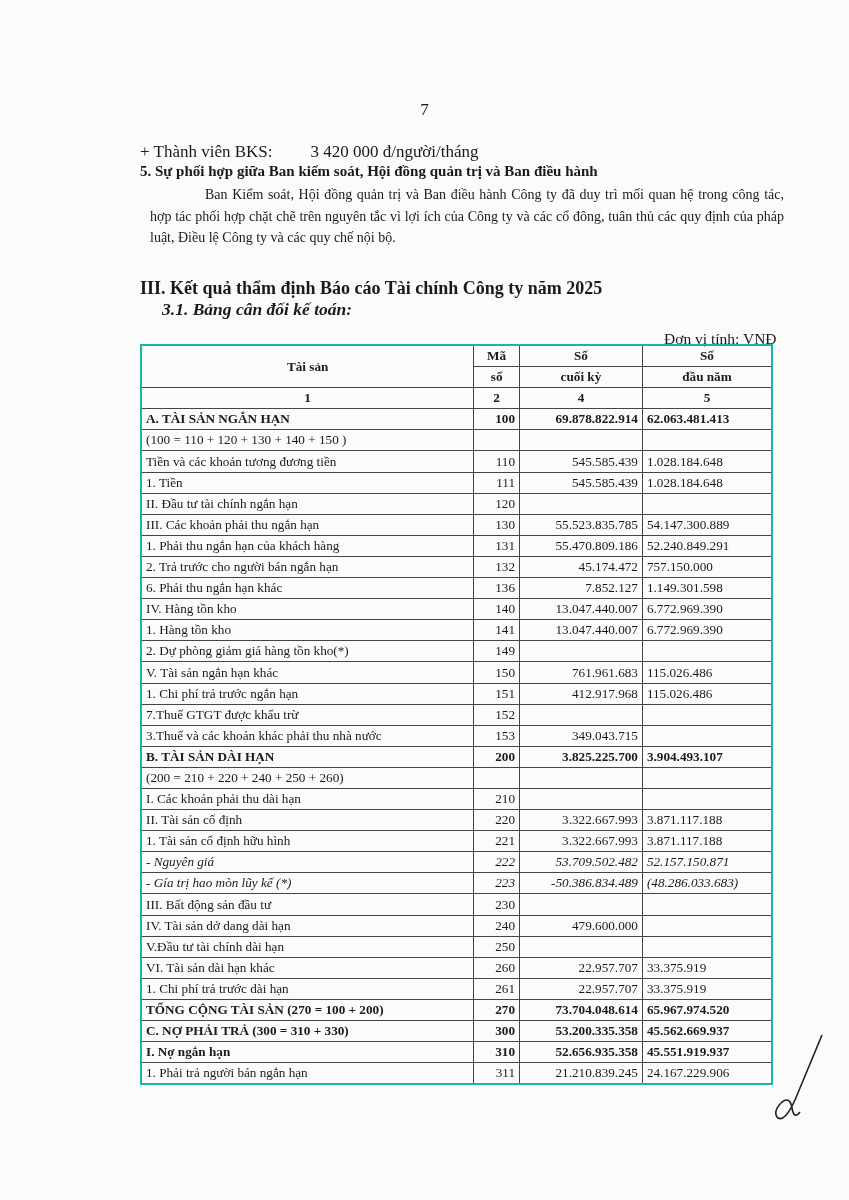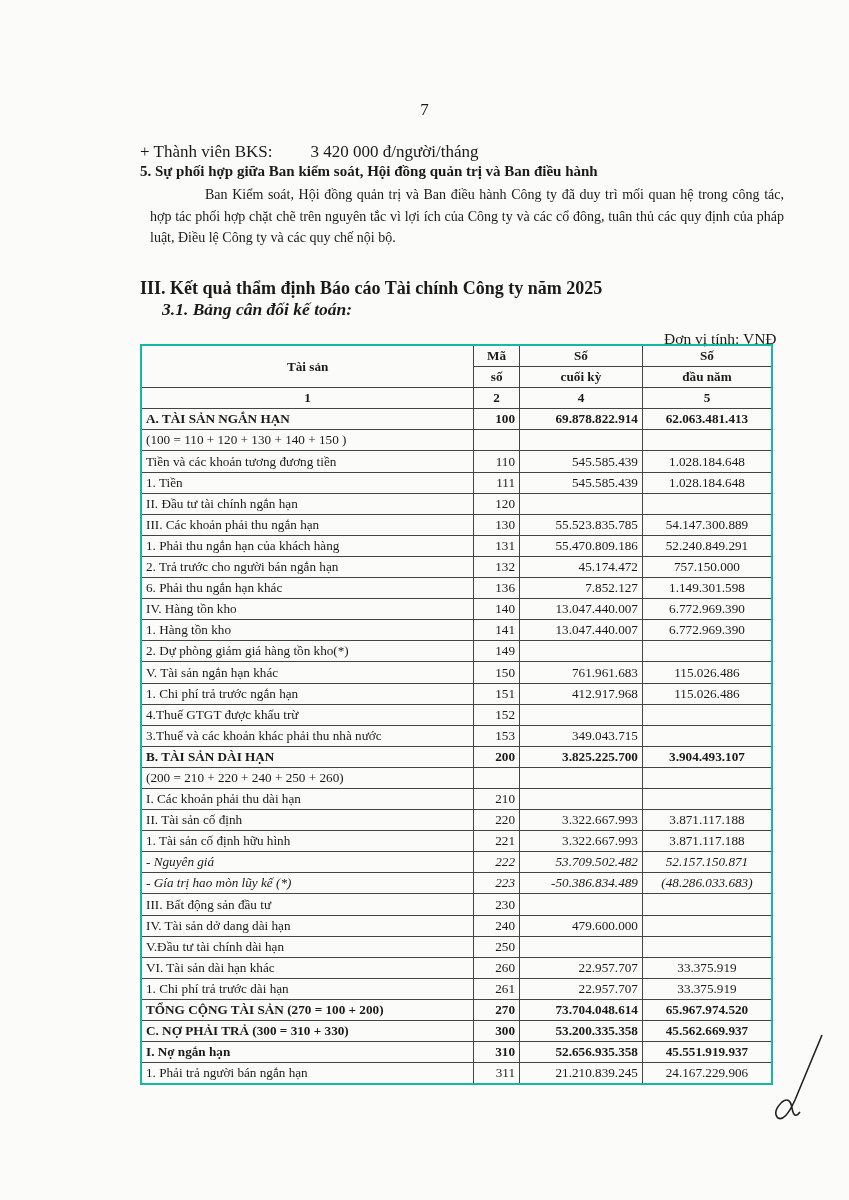--- a/index.html
+++ b/index.html
@@ -18,21 +18,21 @@
   .h31 { top:299px; left:162px; font-weight:bold; font-style:italic; font-size:17.5px; }
   .unit { position:absolute; top:330px; left:616px; font-size:15.5px;margin-left:48px; }
   table.bs {
     position:absolute; top:344px; left:140px; width:633px; border-collapse:collapse;
     font-size:13.2px; border:2px solid #14b8a6;
   }
   table.bs td { border:1px solid #444; padding:0 4px; height:20.1px; line-height:20px; vertical-align:bottom; }
   table.bs td.c1 { width:318px; }
   table.bs td.c2 { width:36px; text-align:right; }
   table.bs td.c3 { width:112px; text-align:right; }
-  table.bs td.c4 { width:118px; text-align:center; }
+  table.bs td.c4 { width:118px; text-align:left; }
   .hdr td { text-align:center !important; font-weight:bold; }
   .num-row td { text-align:center !important; font-weight:bold; }
   .bold td { font-weight:bold; }
   .center td.c1 { }
   .italic td { font-style:italic; }
   .sig { position:absolute; left:770px; top:1030px; }
 </style>
 </head>
 <body>
 
@@ -147,21 +147,21 @@
         <td class="c3">761.961.683</td>
         <td class="c4">115.026.486</td>
       </tr>
       <tr>
         <td class="c1"> 1. Chi phí trả trước ngắn hạn</td>
         <td class="c2">151</td>
         <td class="c3">412.917.968</td>
         <td class="c4">115.026.486</td>
       </tr>
       <tr>
-        <td class="c1"> 4.Thuế GTGT được khấu trừ</td>
+        <td class="c1"> 7.Thuế GTGT được khấu trừ</td>
         <td class="c2">152</td>
         <td class="c3"></td>
         <td class="c4"></td>
       </tr>
       <tr>
         <td class="c1"> 3.Thuế và các khoản khác phải thu nhà nước</td>
         <td class="c2">153</td>
         <td class="c3">349.043.715</td>
         <td class="c4"></td>
       </tr>

